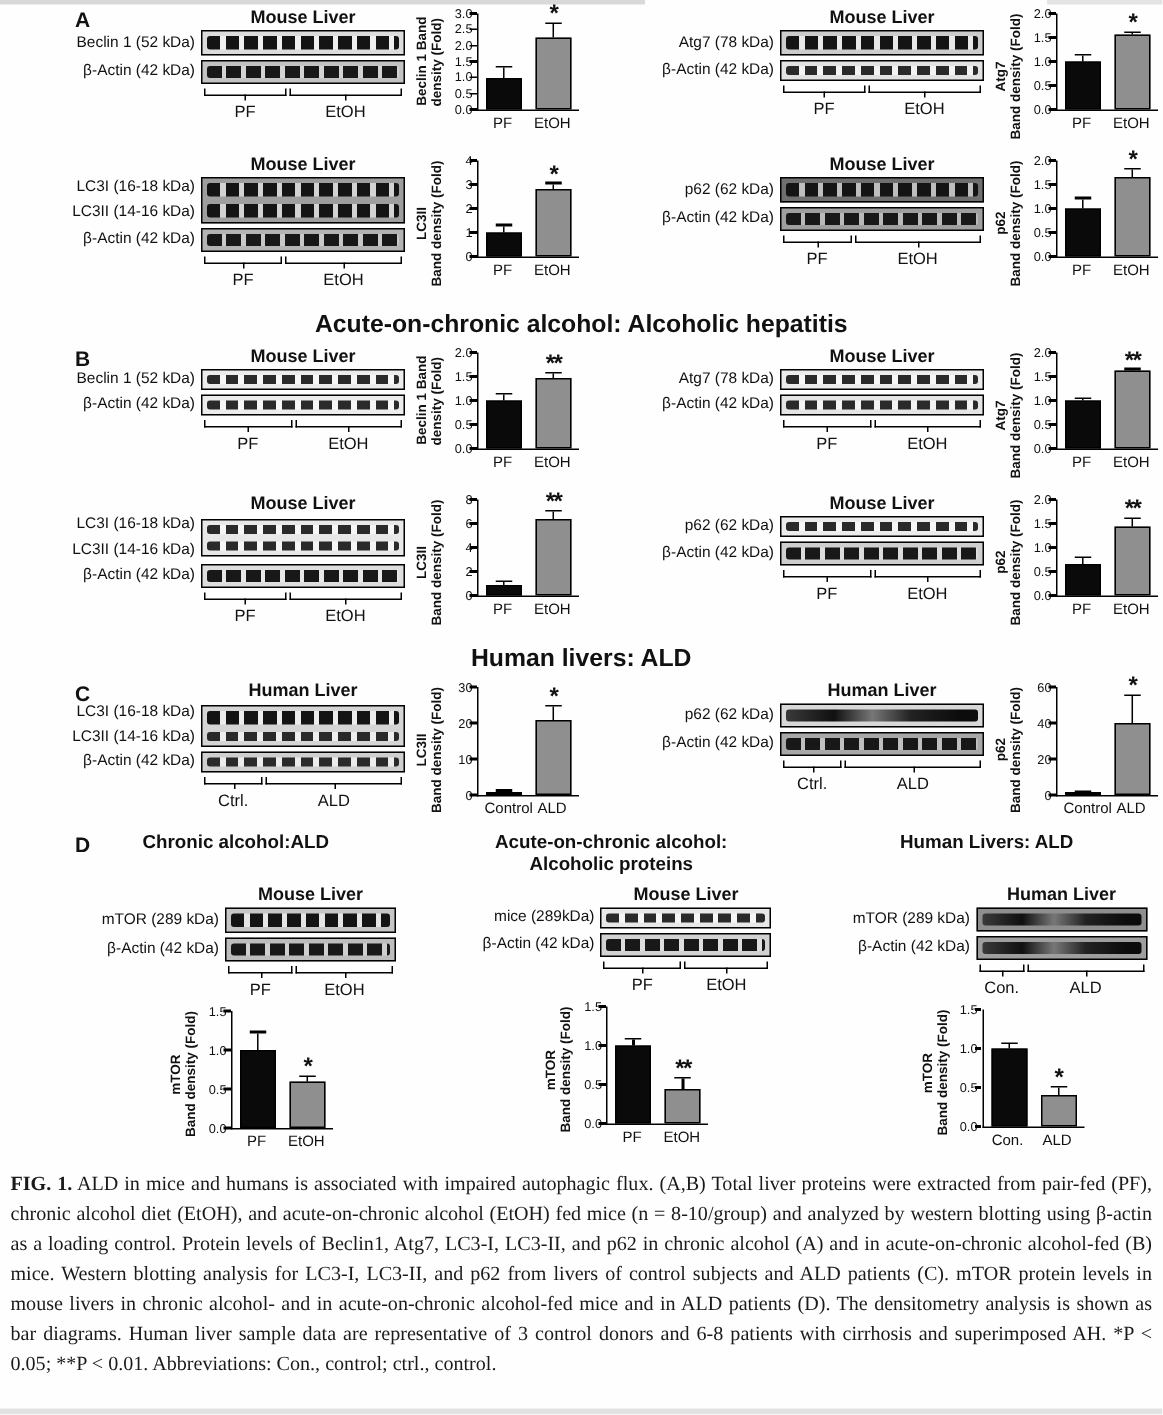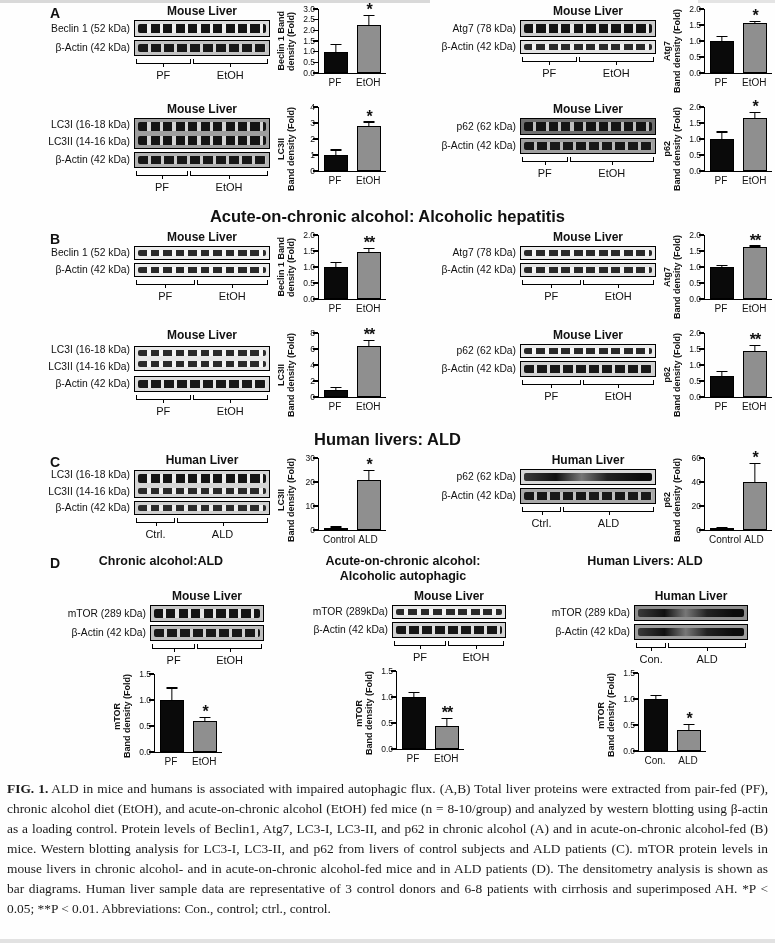--- a/index.html
+++ b/index.html
@@ -60,21 +60,21 @@
   .bar-black{background:#0a0a0a;}
   .bar-gray{background:#8f8f8f;}
   .estem{position:absolute;left:50%;transform:translateX(-50%);width:1.3px;background:#000;}
   .ecap{position:absolute;left:50%;transform:translateX(-50%);width:11px;height:1.3px;background:#000;}
   .sig{position:absolute;left:-5px;right:-5px;text-align:center;font-size:16px;font-weight:bold;
        line-height:9px;letter-spacing:-1px;}
   .xrow{display:flex;gap:9px;padding:0 5px;margin-top:3px;}
   .xlab{width:24px;text-align:center;font-size:10px;white-space:nowrap;}
 
   
-  .d-cols{display:flex;margin-left:40px;}
+  .d-cols{display:flex;margin-left:40px;gap:16px;}
   .d-col{width:242px;display:flex;flex-direction:column;align-items:flex-start;}
   .d-title{width:100%;text-align:center;font-weight:bold;font-size:12.5px;white-space:pre-line;
            height:32px;line-height:15px;margin-bottom:3px;}
   .d-col .blot{margin-left:6px;}
   .d-col .chart{margin-left:72px;margin-top:8px;}
 
   
   .caption{font-family:"Liberation Serif",serif;font-size:13.4px;line-height:1.49;text-align:justify;
            padding:0 7px;margin-top:12px;color:#1a1a1a;}
   .cap-lead{font-weight:bold;margin-right:3px;}
@@ -940,26 +940,26 @@
                 </div>
                 <div class="xrow">
                   <span class="xlab">PF</span>
                   <span class="xlab">EtOH</span>
                 </div>
               </div>
             </div>
           </div>
           <div class="d-col">
             <div class="d-title">Acute-on-chronic alcohol:
-Alcoholic autophagic</div>
+Alcoholic proteins</div>
             <div class="blot">
               <div class="blot-title">Mouse Liver</div>
               <div class="box-row">
                 <div class="box-labels">
-                  <div class="band-label">mTOR (289kDa)</div>
+                  <div class="band-label">mice (289kDa)</div>
                 </div>
                 <div class="band-box" style="background: rgb(232, 232, 232);">
                   <div class="band band-dashes"></div>
                 </div>
               </div>
               <div class="box-row">
                 <div class="box-labels">
                   <div class="band-label">β-Actin (42 kDa)</div>
                 </div>
                 <div class="band-box" style="background: rgb(210, 210, 210);">

